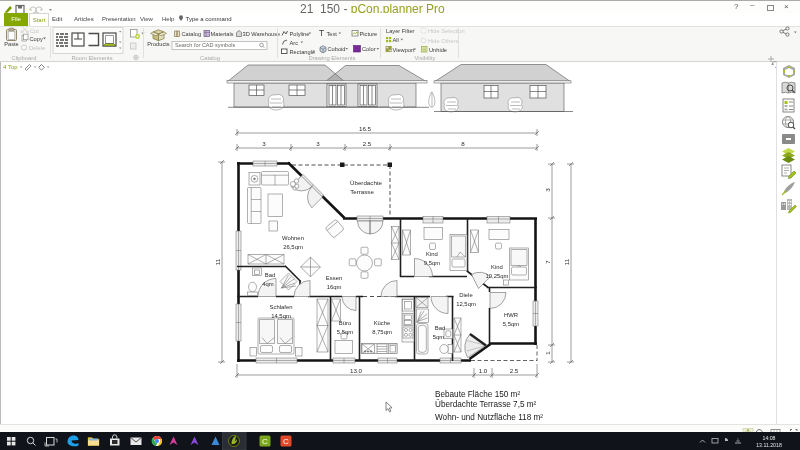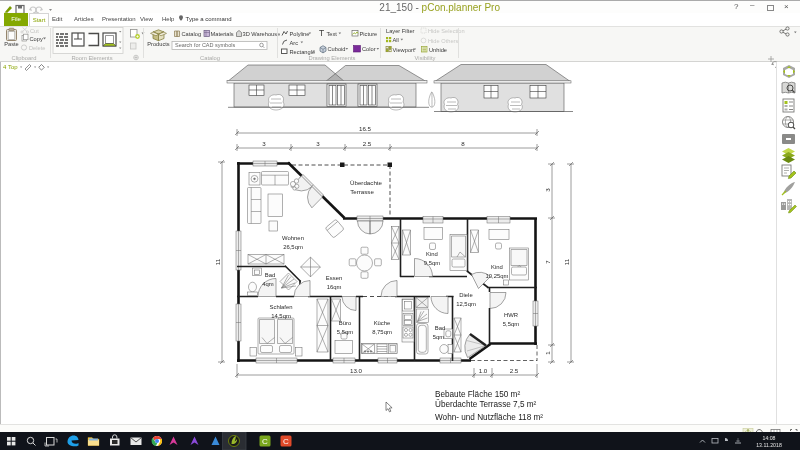--- a/index.html
+++ b/index.html
@@ -20,21 +20,21 @@
 <rect x="13" y="1.5" width="8" height="8" fill="none" stroke="#6b6b6b" stroke-width="1.2"></rect>
 <rect x="15" y="1.5" width="4" height="3" fill="#6b6b6b"></rect>
 <path d="M27 6 a3 3 0 1 1 3 3" fill="none" stroke="#c9c9c9" stroke-width="1.2"></path>
 <path d="M26 6 l2 -2 l1 3 z" fill="#c9c9c9"></path>
 <path d="M39 6 a3 3 0 1 0 -3 3" fill="none" stroke="#c9c9c9" stroke-width="1.2"></path>
 <path d="M40 6 l-2 -2 l-1 3 z" fill="#c9c9c9"></path>
 <path d="M46 5 l3 0 l-1.5 2 z" fill="#8a8a8a"></path>
 </svg>
 </div>
 
-<div class="abs" style="left:300px;top:2px;width:200px;text-align:right;font-size:10px;color:#666;">21_150 - <span style="color:#97a11f;">pCon.planner Pro</span></div>
+<div class="abs" style="left:300px;top:2px;width:200px;text-align:left;font-size:12px;color:#666;">21_150 - <span style="color:#97a11f;">pCon.planner Pro</span></div>
 
 <div class="abs" style="left:730px;top:1px;width:68px;height:11px;font-size:8px;color:#555;">
   <span style="position:absolute;left:4px;top:1px;">?</span>
   <span style="position:absolute;left:20px;top:-1px;">–</span>
   <span style="position:absolute;left:37px;top:3.5px;width:5px;height:4.5px;border:1px solid #888;"></span>
   <span style="position:absolute;left:54px;top:1px;">×</span>
 </div>
 
 <div class="abs" style="left:0;top:13px;width:800px;height:13px;background:#ffffff;"></div>
 

